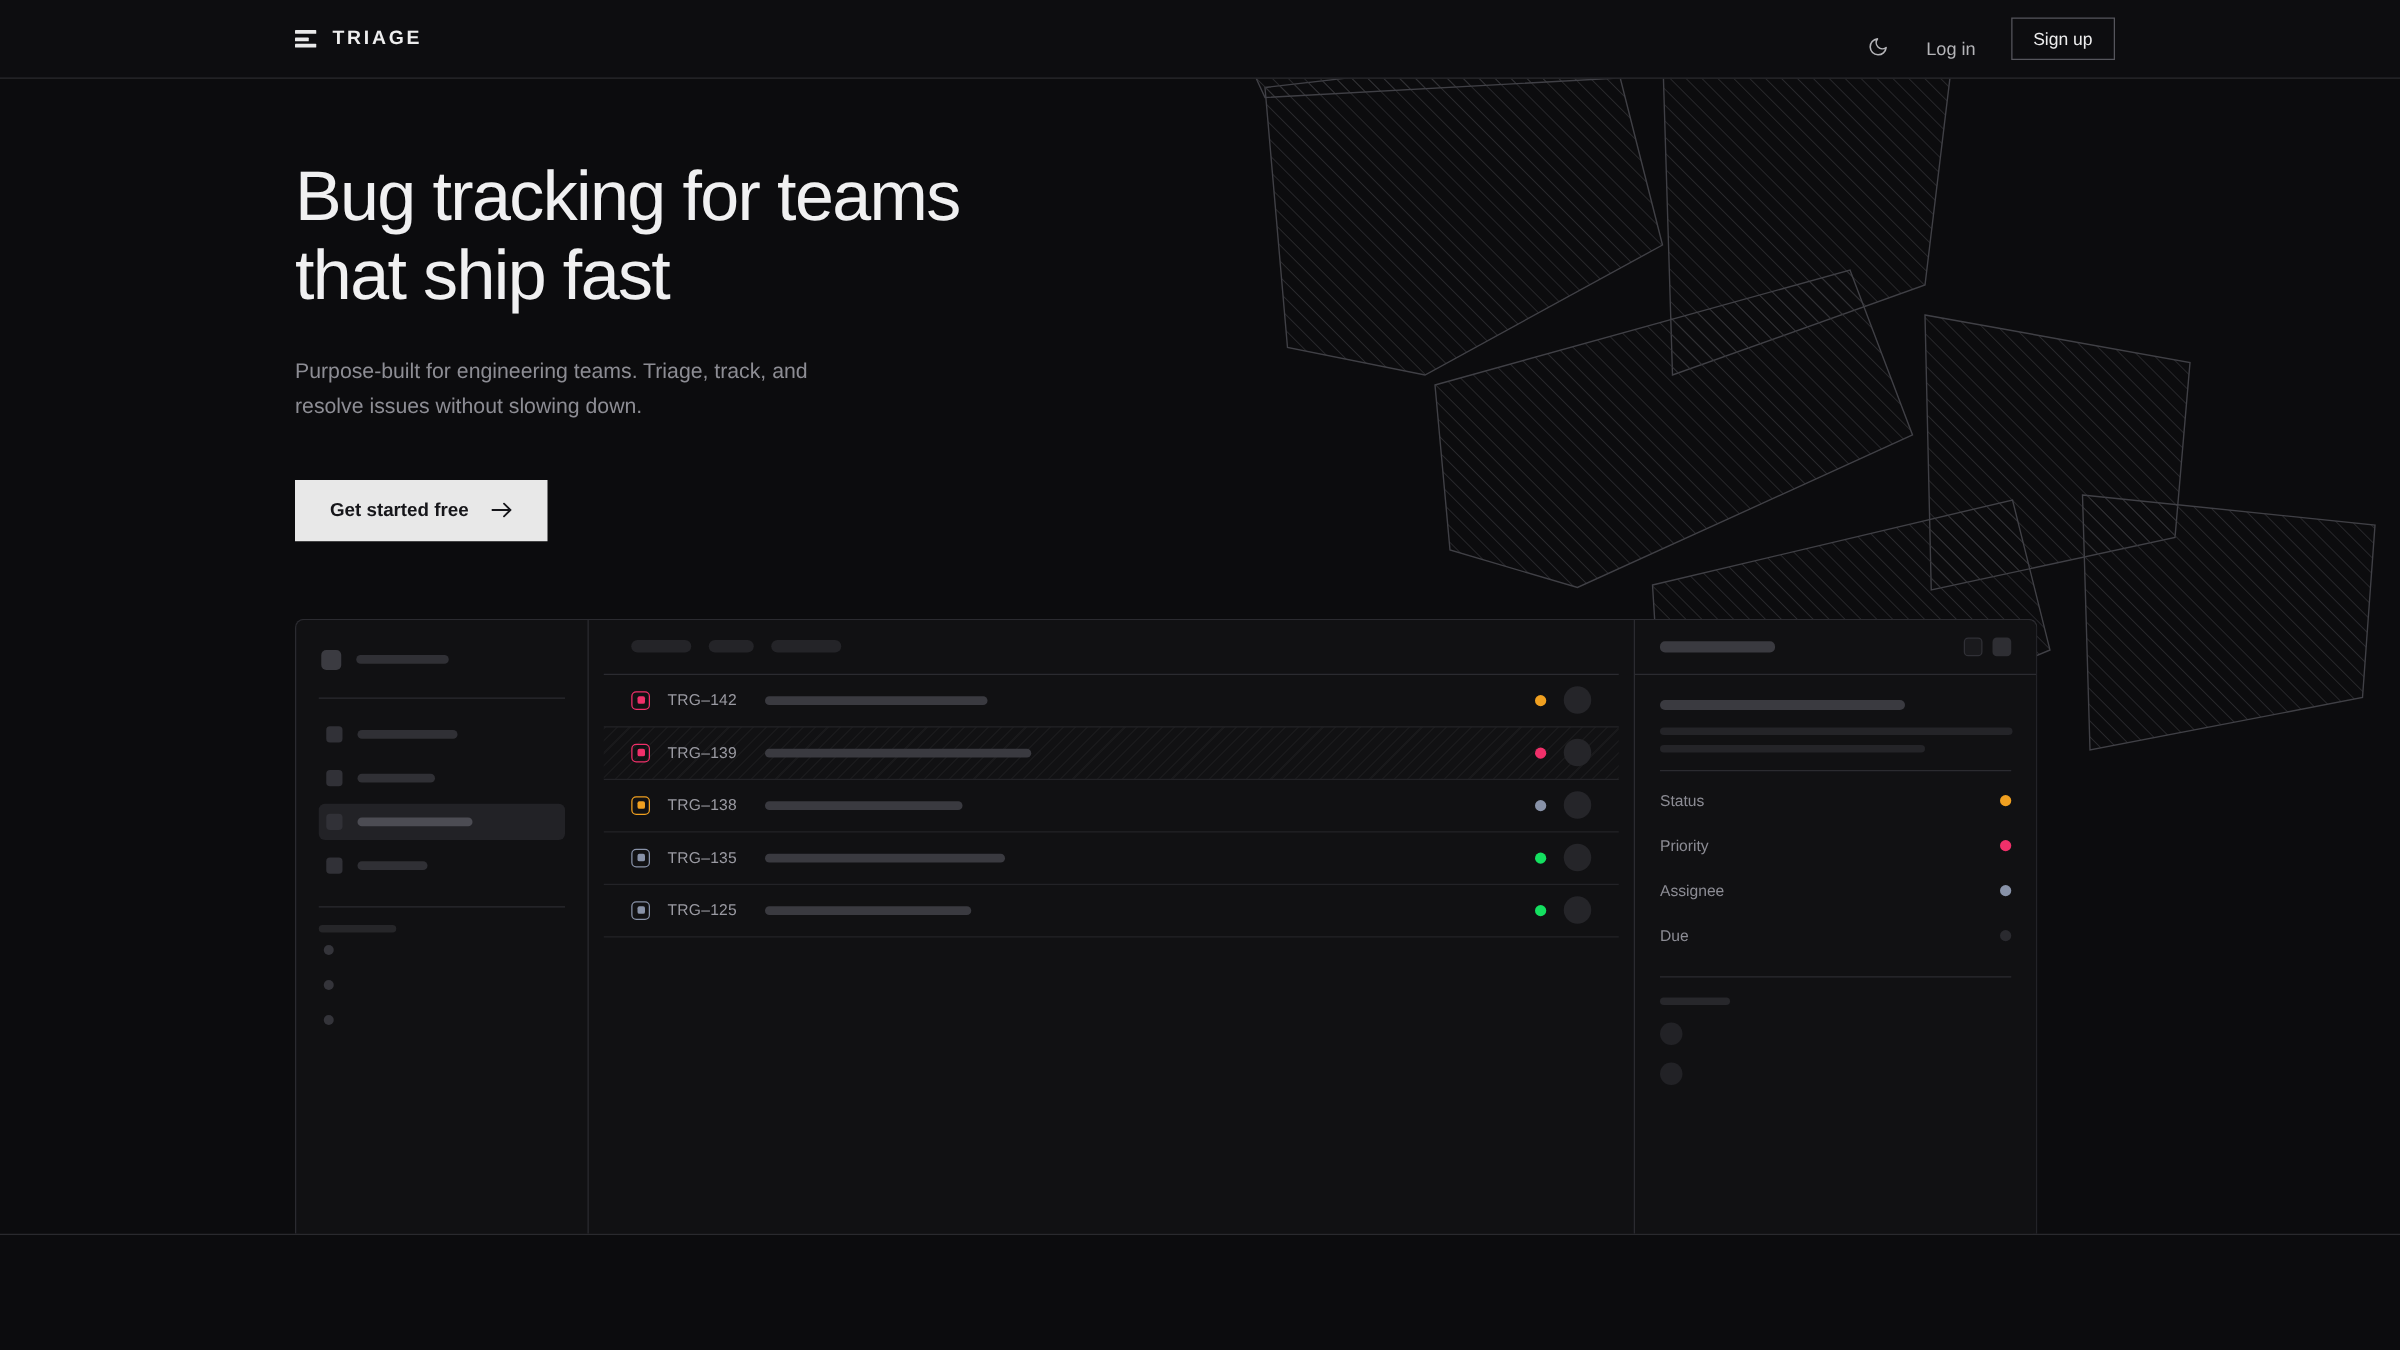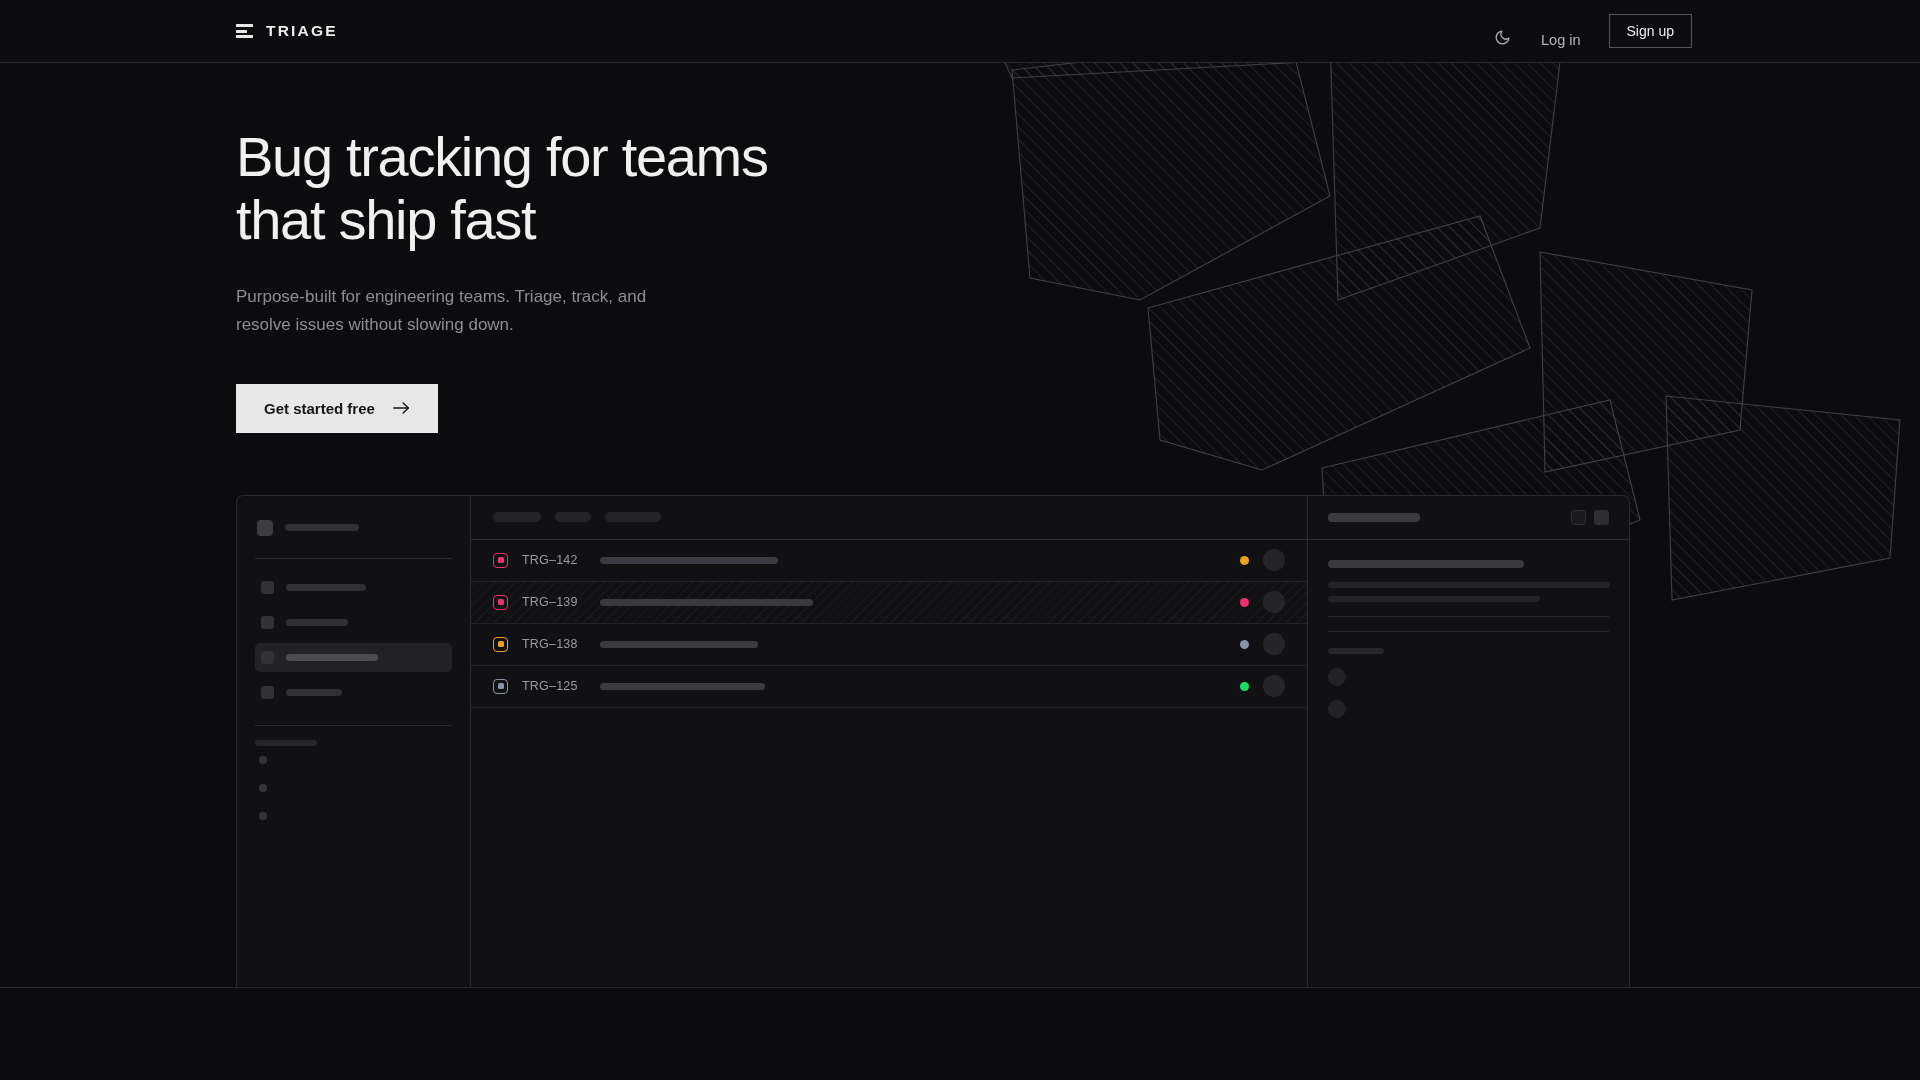--- a/index.html
+++ b/index.html
@@ -141,20 +141,21 @@
     z-index: 3;
     margin: 62px 0 0 236px;
     width: 1394px;
     height: 492px;
     background: #111113;
     border: 1px solid #2b2b30;
     border-bottom: none;
     border-radius: 7px 7px 0 0;
     display: flex;
     overflow: hidden;
+    gap: 12px;
   }
 
   
   .mock-side {
     width: 234px;
     border-right: 1px solid #2b2b30;
     flex-shrink: 0;
     padding: 20px 18px 0 18px;
   }
   .side-ws {
@@ -405,20 +406,31 @@
             <span class="row-title" style="width: 158px;"></span>
             <span class="row-right">
               <span class="status-dot" style="background: rgb(136, 146, 168);"></span>
               <span class="avatar"></span>
             </span>
           </div>
           <div class="row">
             <span class="prio" style="border-color: rgb(136, 146, 168);">
               <i style="background: rgb(136, 146, 168);"></i>
             </span>
+            <span class="row-id">TRG–135</span>
+            <span class="row-title" style="width: 192px;"></span>
+            <span class="row-right">
+              <span class="status-dot" style="background: rgb(20, 224, 96);"></span>
+              <span class="avatar"></span>
+            </span>
+          </div>
+          <div class="row">
+            <span class="prio" style="border-color: rgb(136, 146, 168);">
+              <i style="background: rgb(136, 146, 168);"></i>
+            </span>
             <span class="row-id">TRG–125</span>
             <span class="row-title" style="width: 165px;"></span>
             <span class="row-right">
               <span class="status-dot" style="background: rgb(20, 224, 96);"></span>
               <span class="avatar"></span>
             </span>
           </div>
         </div>
     </div>
 
@@ -428,20 +440,38 @@
         <span class="head-btns">
           <span class="sq-btn" style="background:#1a1a1d;border:1px solid #303036"></span>
           <span class="sq-btn" style="background:#2e2e33"></span>
         </span>
       </div>
       <div class="detail-body">
         <div class="d-line" style="width:196px"></div>
         <div class="d-line s" style="width:282px"></div>
         <div class="d-line s" style="width:212px"></div>
         <div class="d-sep"></div>
+        <div id="detail-fields">
+            <div class="d-field">
+              <span>Status</span>
+              <span class="d-fdot" style="background: rgb(240, 160, 32);"></span>
+            </div>
+            <div class="d-field">
+              <span>Priority</span>
+              <span class="d-fdot" style="background: rgb(240, 48, 106);"></span>
+            </div>
+            <div class="d-field">
+              <span>Assignee</span>
+              <span class="d-fdot" style="background: rgb(136, 146, 168);"></span>
+            </div>
+            <div class="d-field">
+              <span>Due</span>
+              <span class="d-fdot" style="background: rgb(42, 42, 47);"></span>
+            </div>
+          </div>
         <div class="d-sep"></div>
         <div class="d-foot">
           <span class="bar" style="display:block"></span>
           <div class="d-avi"></div>
           <div class="d-avi"></div>
         </div>
       </div>
     </aside>
   </section>
 

